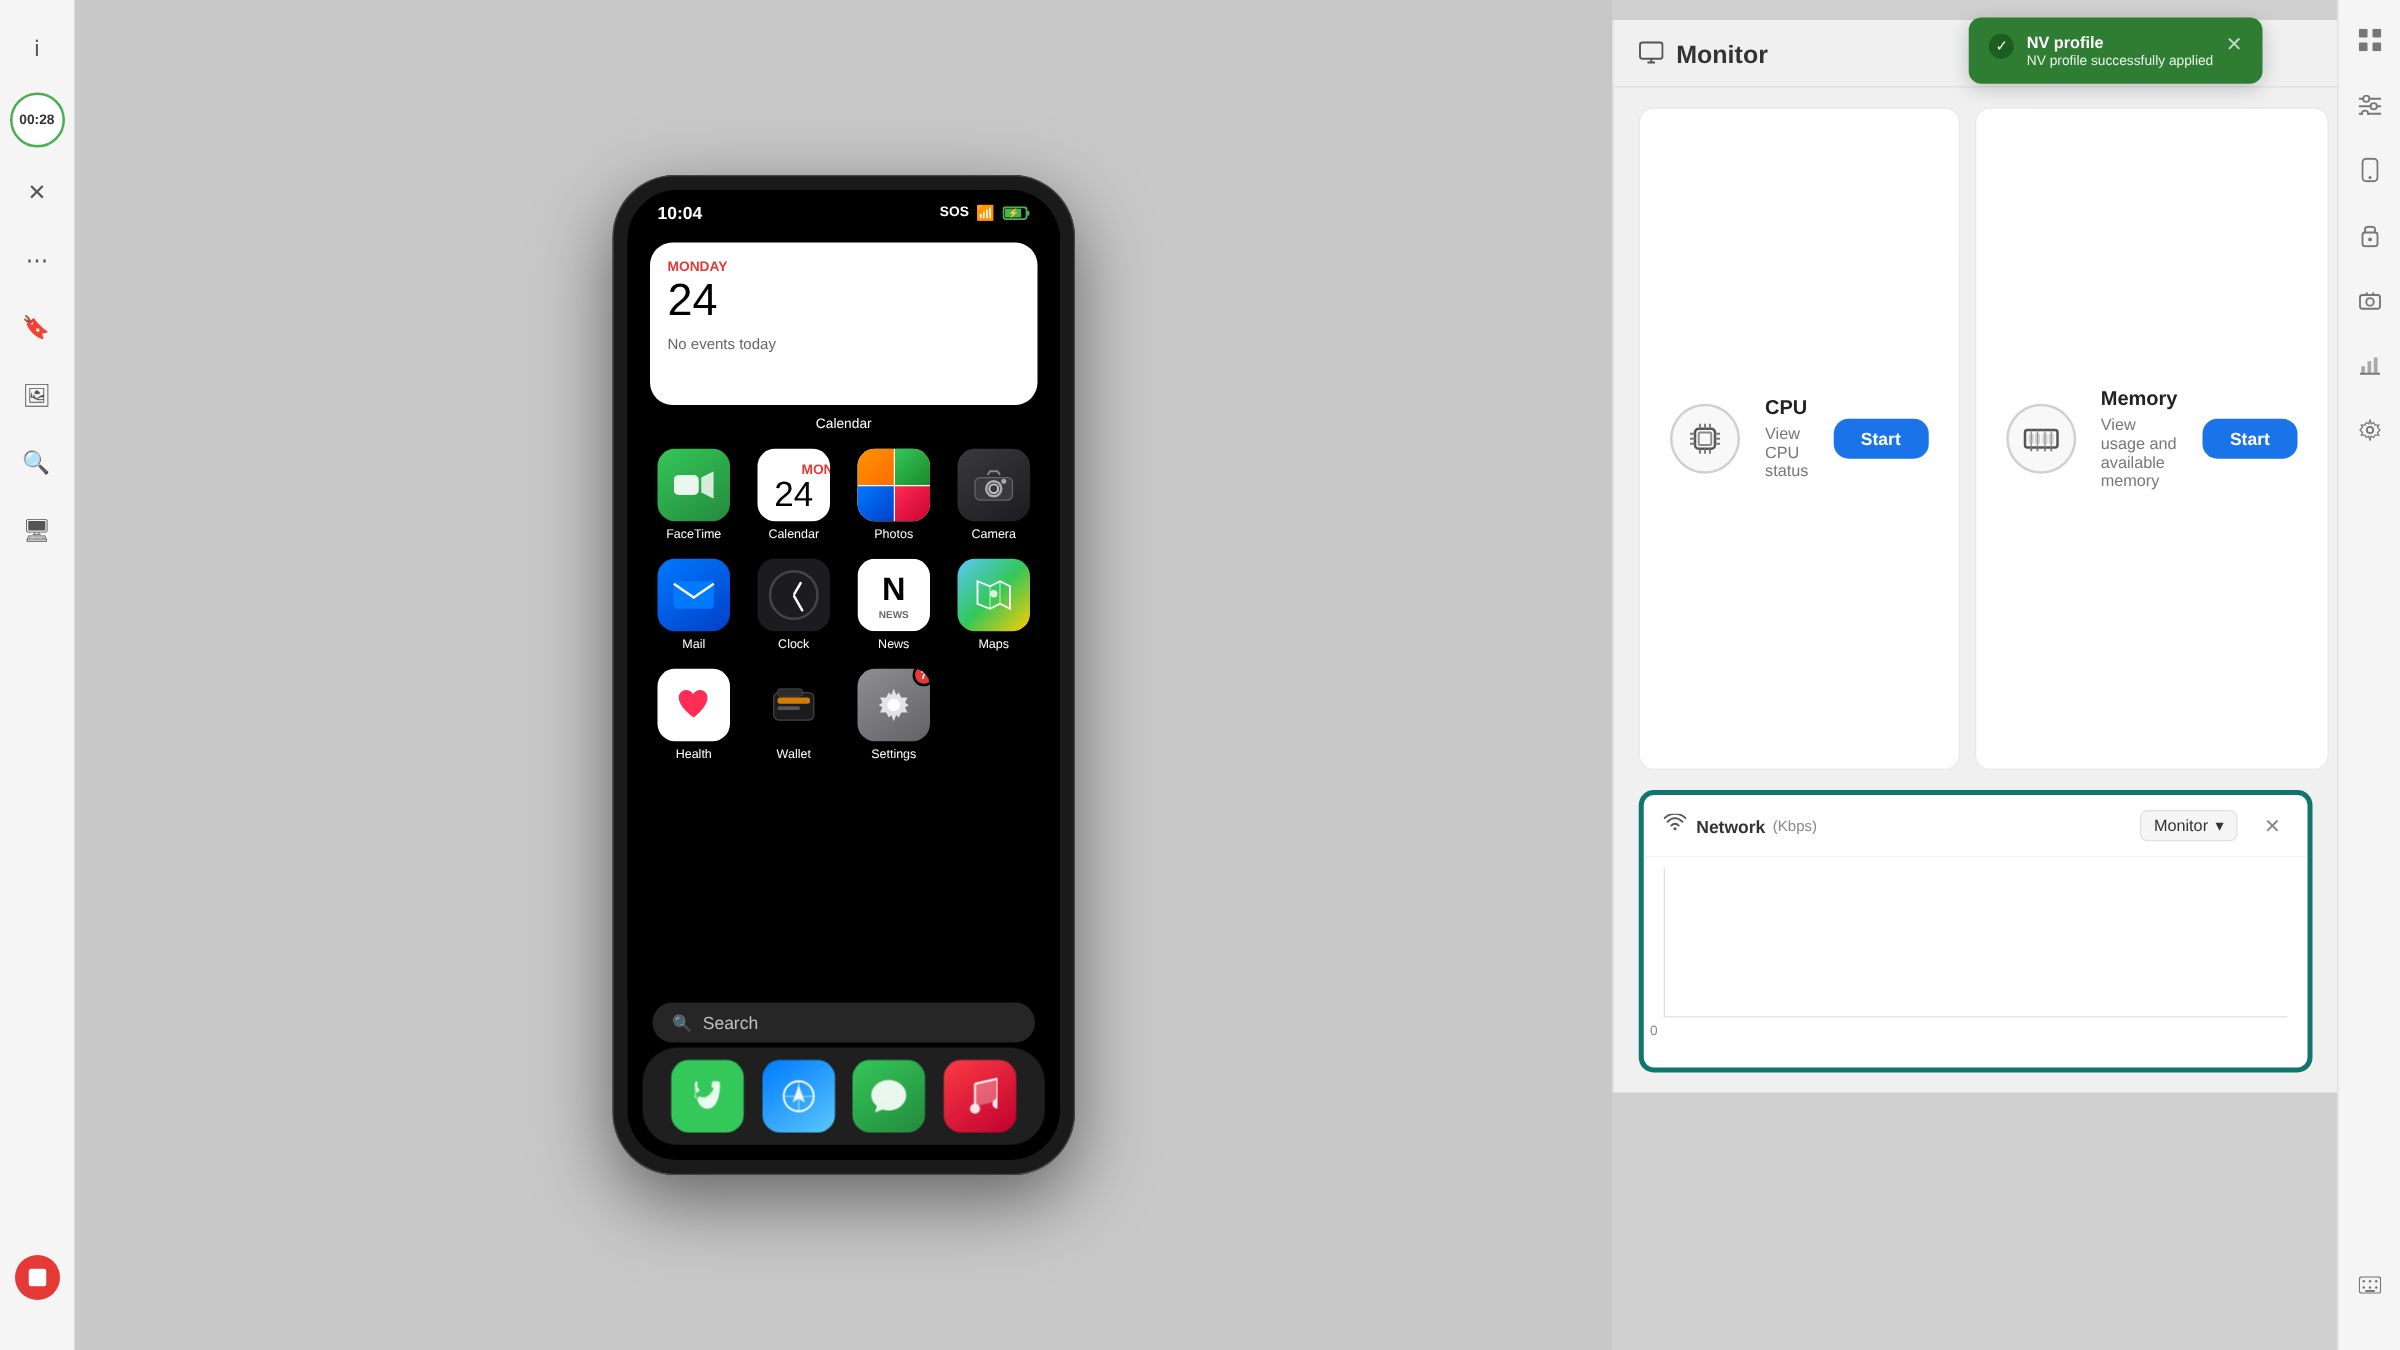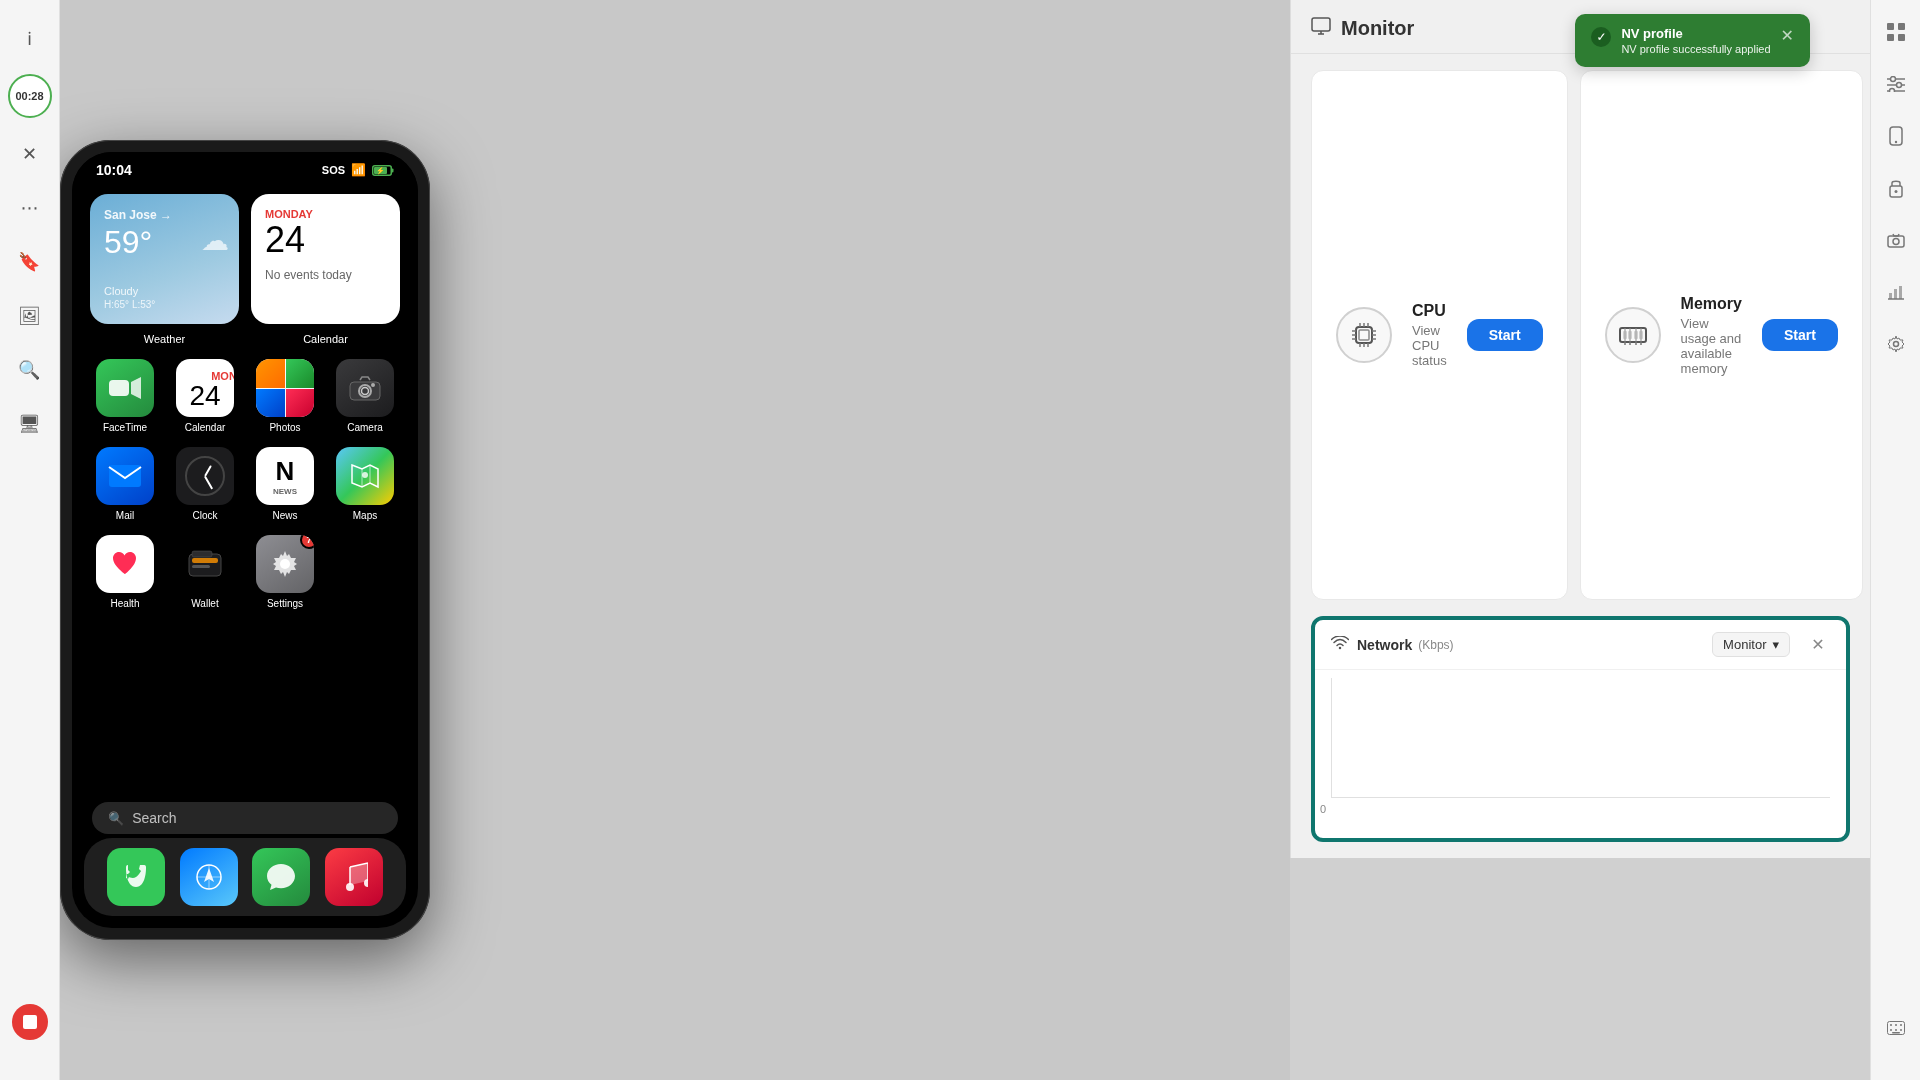--- a/index.html
+++ b/index.html
@@ -67,21 +67,21 @@
       height: 14px;
       background: #fff;
       border-radius: 2px;
     }
 
     
     .phone-area {
       flex: 1;
       display: flex;
       align-items: center;
-      justify-content: flex-start;
+      justify-content: center;
       background: #c8c8c8;
     }
 
     
     .phone-frame {
       width: 370px;
       height: 800px;
       background: #1a1a1a;
       border-radius: 50px;
       padding: 12px;
@@ -379,20 +379,21 @@
     }
 
     
     .monitor-panel {
       width: 580px;
       height: 858px;
       background: #f0f0f0;
       display: flex;
       flex-direction: column;
       border-left: 1px solid #ddd;
+      margin-top: 16px;
     }
 
     
     .monitor-header {
       padding: 16px 20px 12px;
       display: flex;
       align-items: center;
       gap: 10px;
       background: #f0f0f0;
       border-bottom: 1px solid #e0e0e0;
@@ -690,30 +691,20 @@
               <text x="9" y="8" font-size="7" fill="#fff" font-weight="bold" text-anchor="middle">⚡</text>
             </svg>
           </div>
         </div>
       </div>
 
       <div class="home-content">
 
         <div class="widgets-row">
 
-          <div style="display:flex;flex-direction:column;gap:4px;flex:1;">
-            <div class="weather-widget">
-              <div class="weather-location">San Jose →</div>
-              <div class="weather-temp">59°</div>
-              <div class="weather-icon-area">☁</div>
-              <div class="weather-desc">Cloudy</div>
-              <div class="weather-footer">H:65° L:53°</div>
-            </div>
-            <div class="widget-label">Weather</div>
-          </div>
 
           <div style="display:flex;flex-direction:column;gap:4px;flex:1;">
             <div class="calendar-widget">
               <div class="cal-day">MONDAY</div>
               <div class="cal-date">24</div>
               <div class="cal-no-events">No events today</div>
             </div>
             <div class="widget-label">Calendar</div>
           </div>
         </div>

